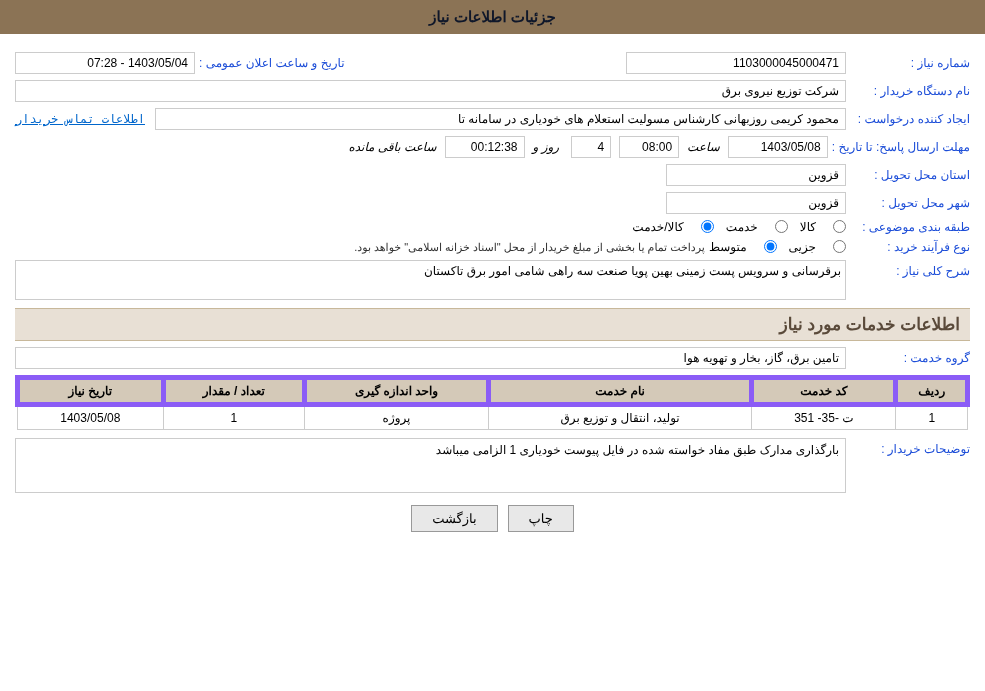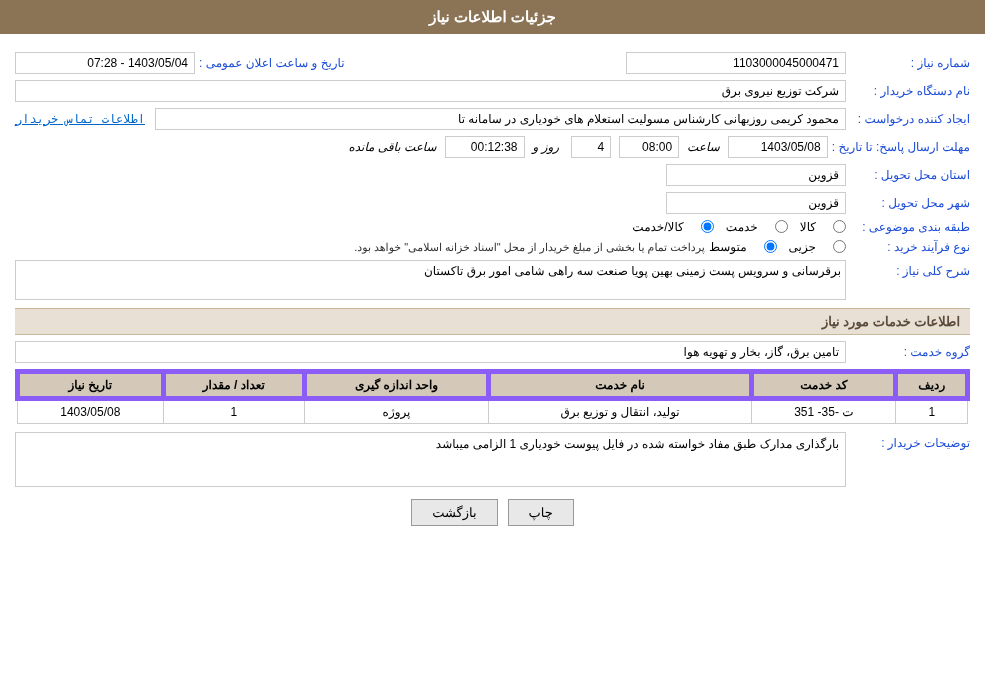--- a/index.html
+++ b/index.html
@@ -10,21 +10,21 @@
       direction: rtl;
     }
     .page-wrapper {
       width: 985px;
       min-height: 691px;
       background: #fff;
       margin: 0 auto;
     }
     .header-bar {
       background: #8B7355;
-      color: #ffffff;
+      color: #0f172a;
       text-align: center;
       padding: 8px 13px;
       font-size: 15px;
       font-weight: bold;
     }
     .content {
       padding: 10px 15px;
     }
     .row-group {
       display: flex;
@@ -53,21 +53,21 @@
     .link-blue {
       color: #0066cc;
       text-decoration: underline;
       cursor: pointer;
       font-size: 12px;
     }
     .section-title {
       background: #e8e0d5;
       color: #5a4a3a;
       font-weight: bold;
-      font-size: 13px;
+      font-size: 17px;
       padding: 5px 10px;
       margin: 8px 0 6px 0;
       border-top: 1px solid #c8b89a;
       border-bottom: 1px solid #c8b89a;
     }
     .radio-group {
       display: flex;
       gap: 12px;
       align-items: center;
     }

